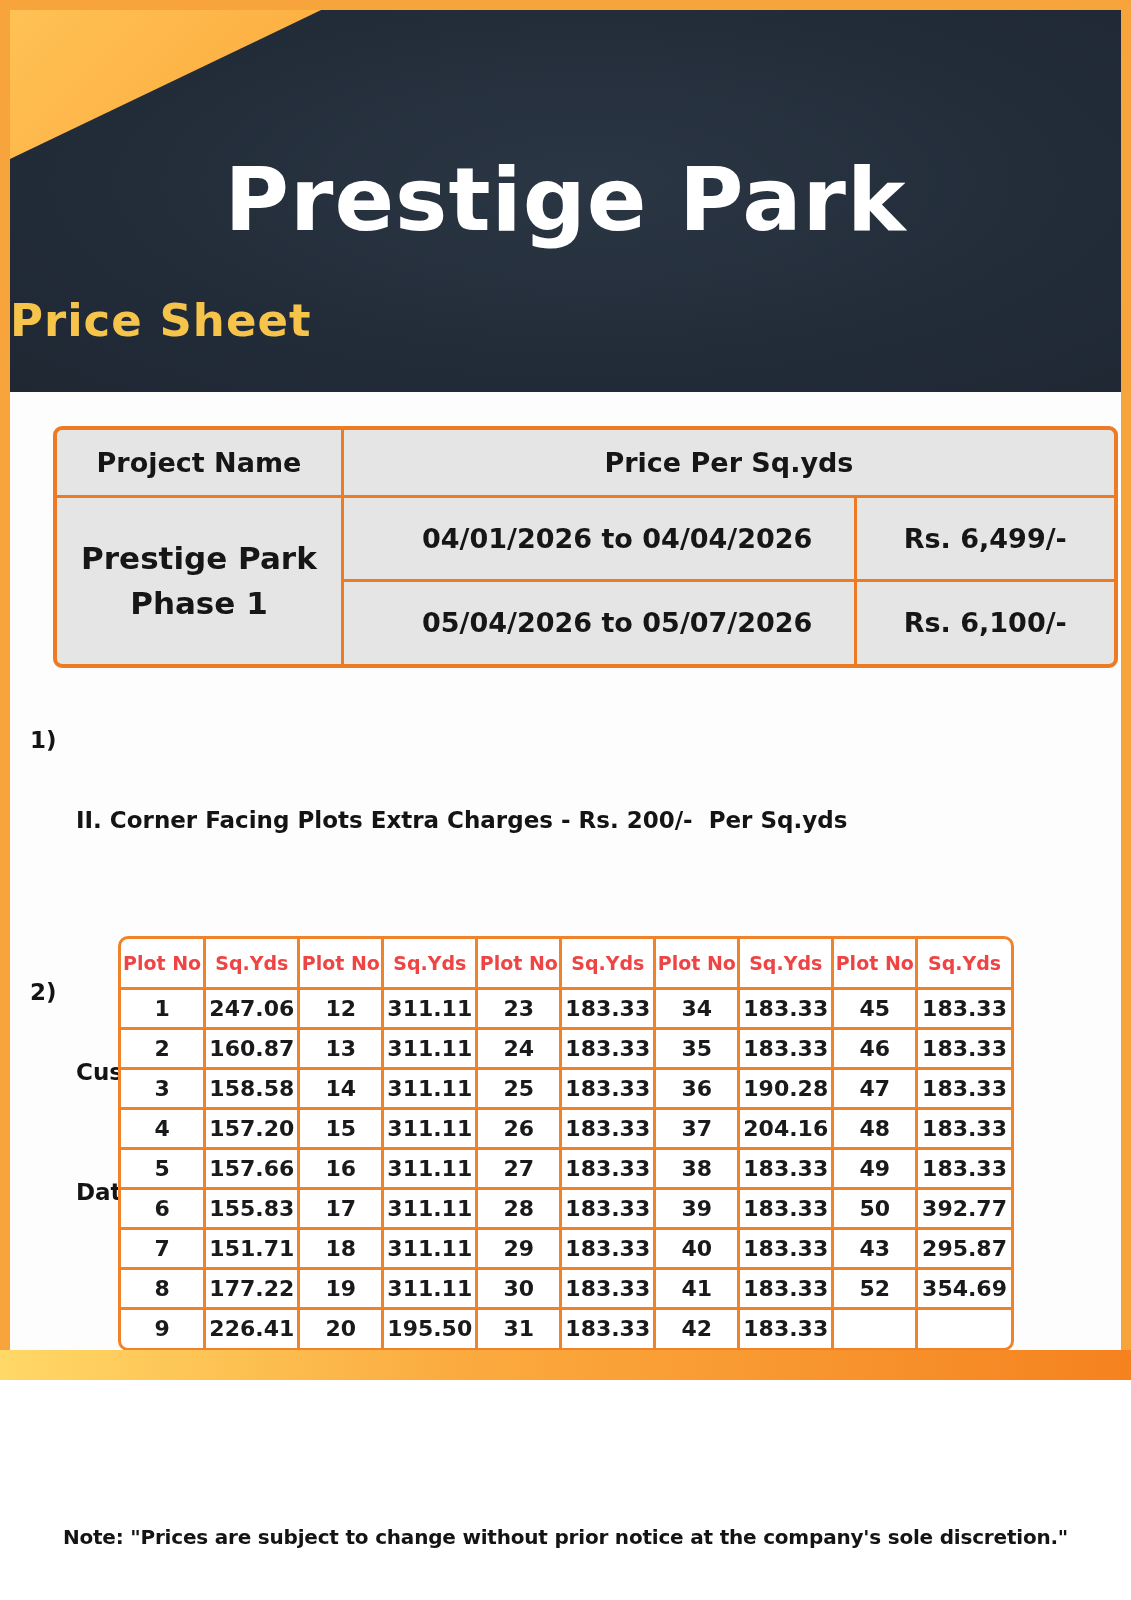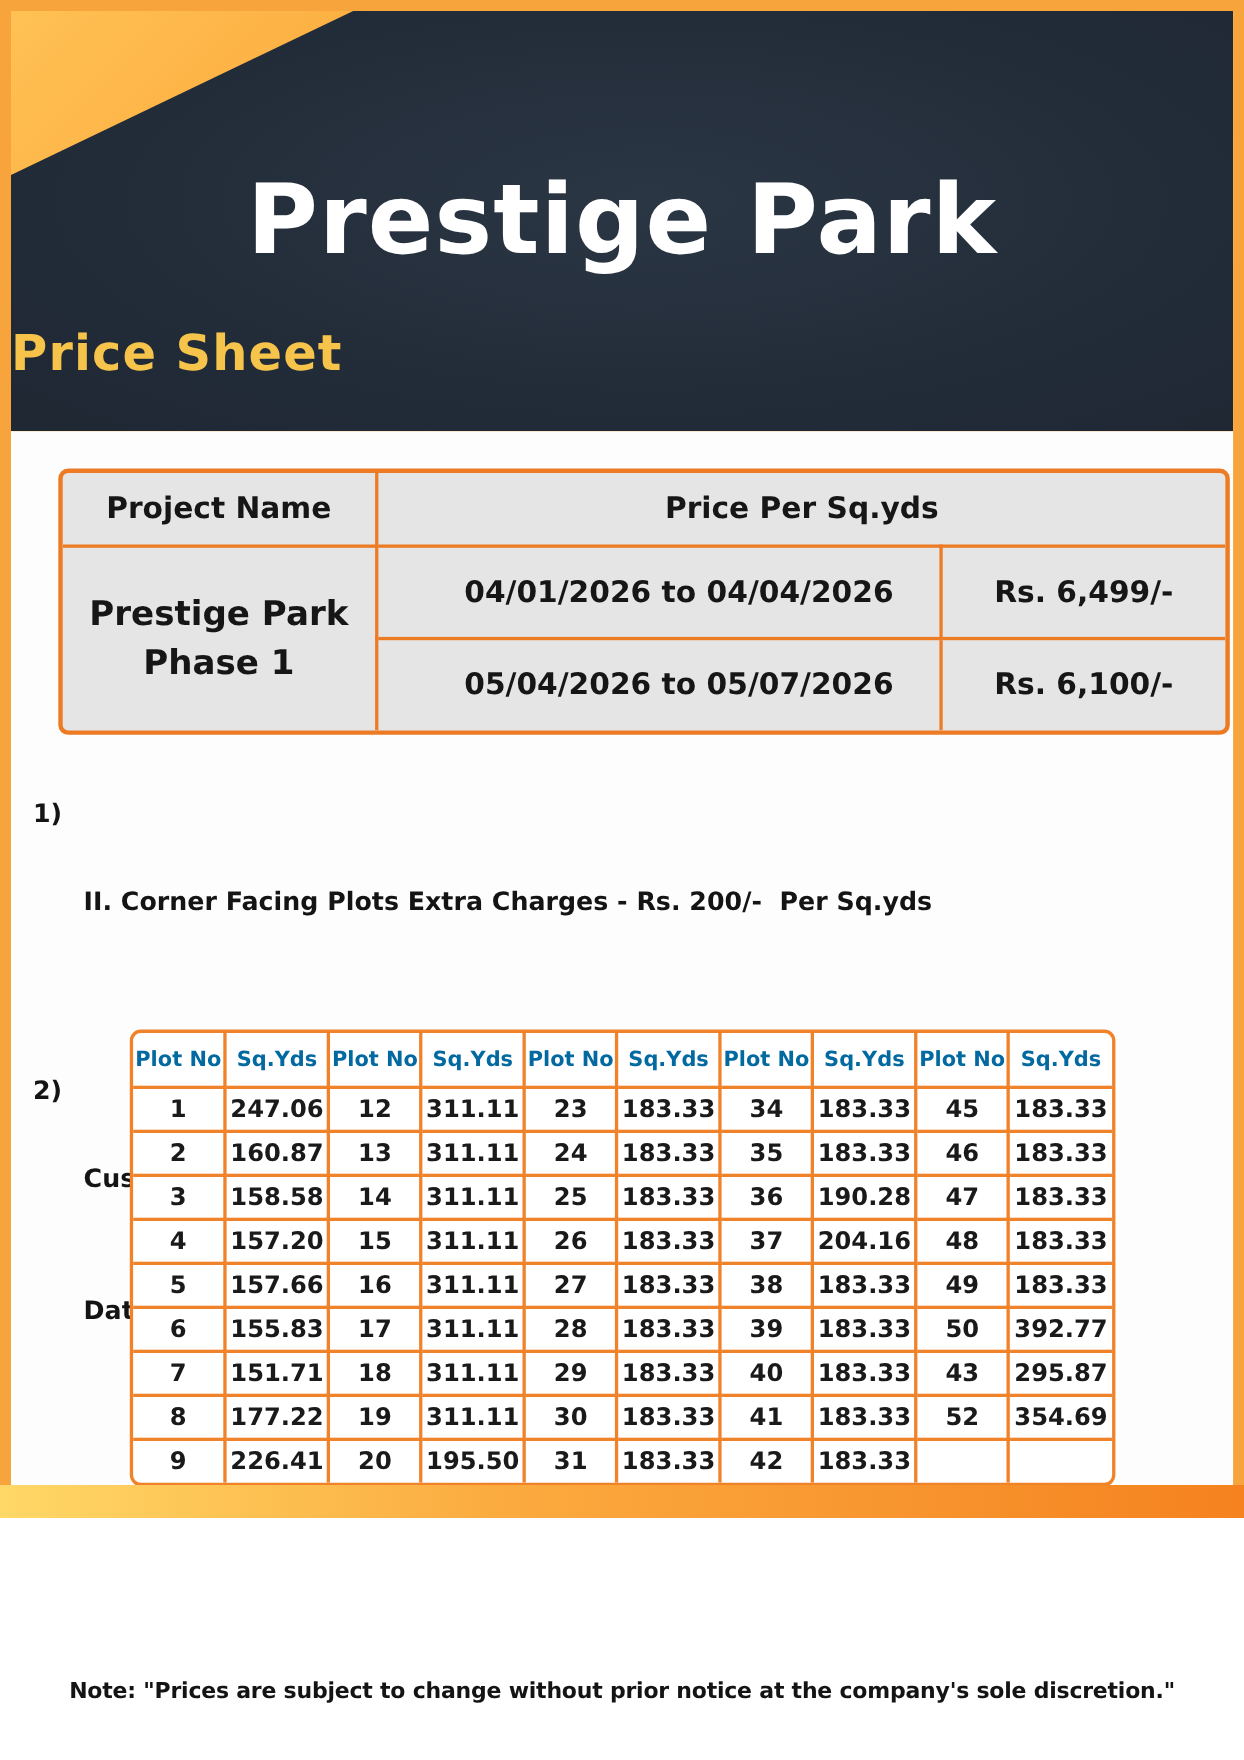--- a/index.html
+++ b/index.html
@@ -46,21 +46,21 @@
   .note-lines { font-weight:bold; font-size:23px; line-height:40px; white-space:pre-wrap; }
 
   
   .plot-wrap { position:absolute; left:118px; top:936px; width:896px;
                border:3px solid #f0822a; border-radius:10px; overflow:hidden; background:#fff; }
   .plot-table { width:100%; border-collapse:collapse; table-layout:fixed; }
   .plot-table th, .plot-table td { border-right:3px solid #f0822a; border-bottom:3px solid #f0822a;
                text-align:center; vertical-align:middle; }
   .plot-table th:last-child, .plot-table td:last-child { border-right:none; }
   .plot-table tr:last-child td { border-bottom:none; }
-  .plot-table th { height:49px; font-size:19px; font-weight:bold; color:#0369a1; }
+  .plot-table th { height:49px; font-size:19px; font-weight:bold; color:#ef4444; }
   .plot-table td { height:40px; font-size:22px; font-weight:bold; color:#1a1a1a; }
   .plot-table th:nth-child(odd)  { width:9.4%; }
   .plot-table th:nth-child(even) { width:10.6%; }
 
   
   .footer-note { position:absolute; left:0; top:1525px; width:100%; text-align:center;
                  font-size:20px; font-weight:bold; color:#141414; letter-spacing:-0.2px; }
   .bottom-bar { position:absolute; left:0; bottom:0; width:100%; height:30px; z-index:7;
                 background:linear-gradient(90deg,#ffd867 0%,#fbab3f 40%,#f5821f 100%); }
 </style>

